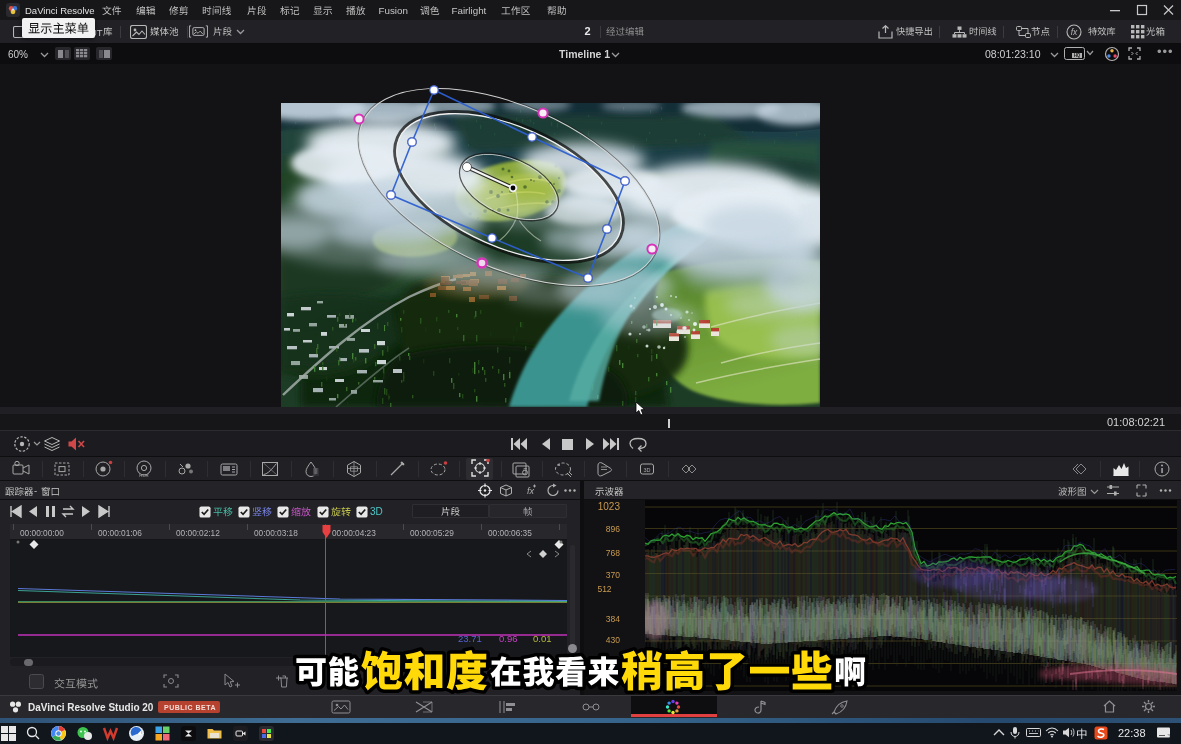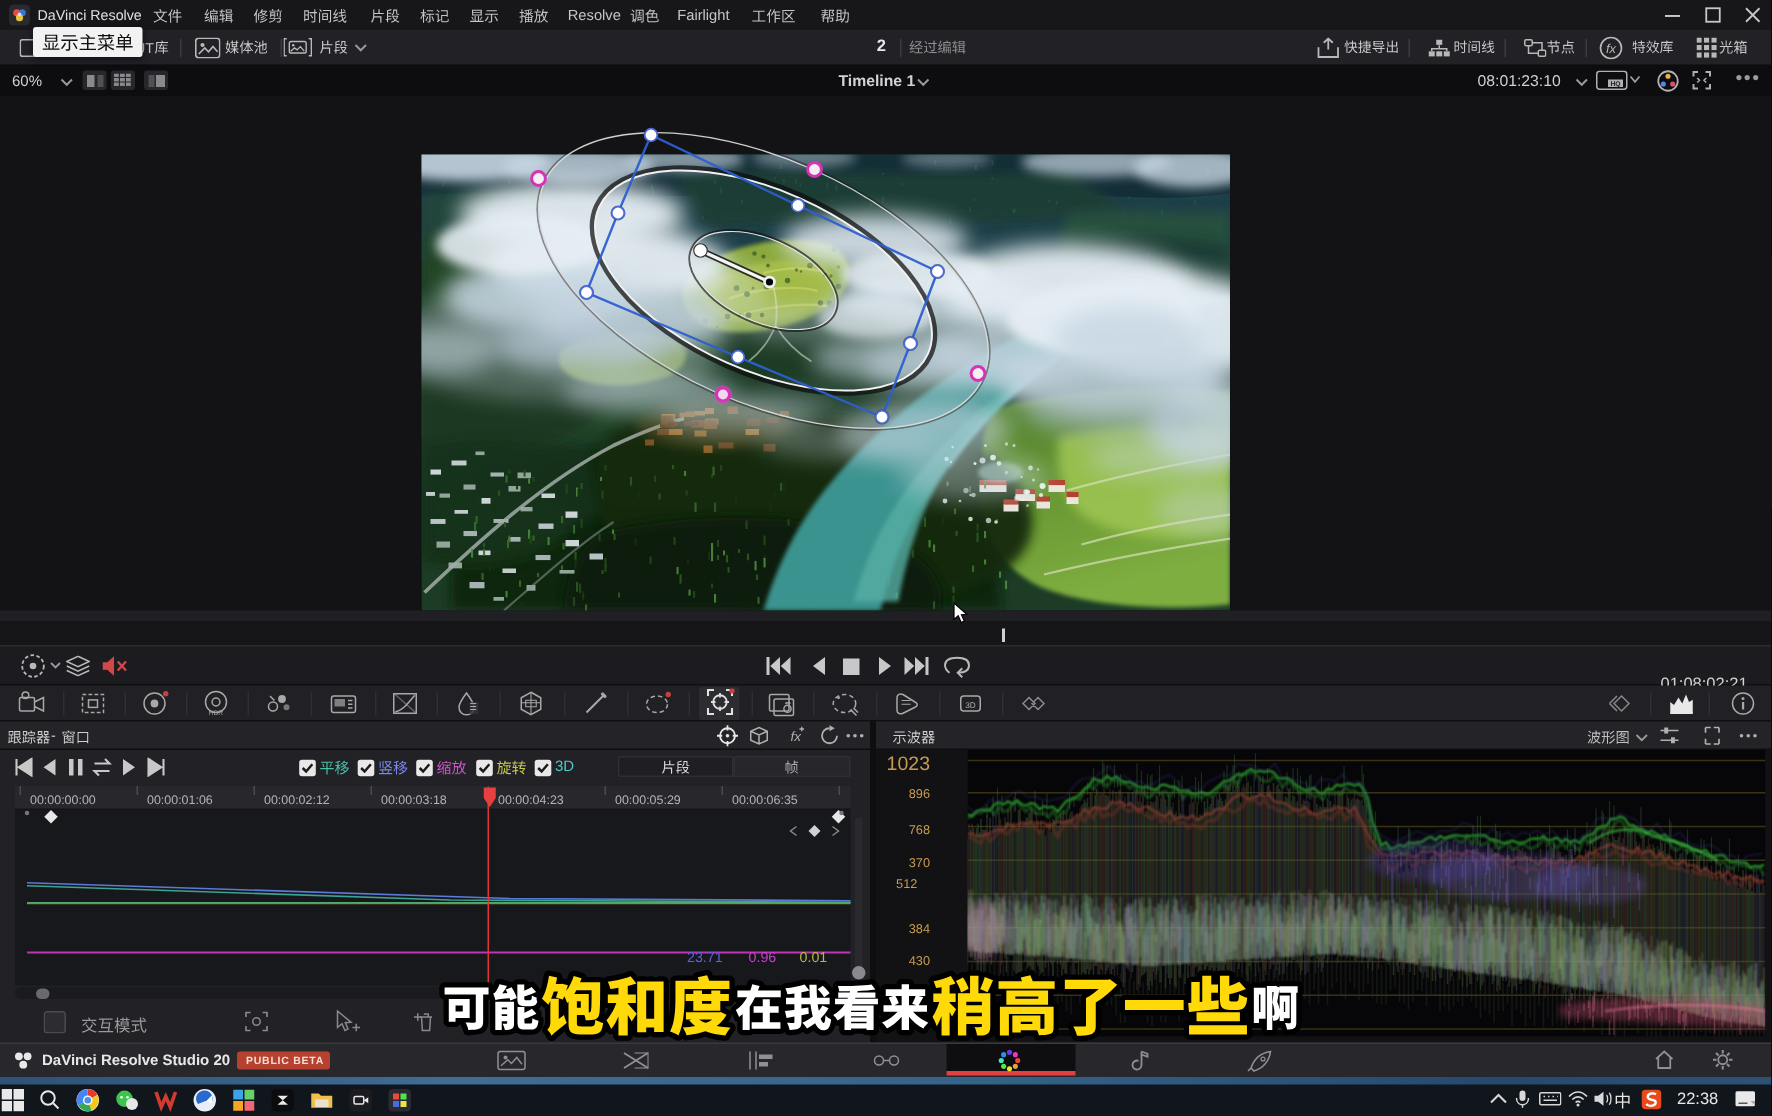--- a/index.html
+++ b/index.html
@@ -42,21 +42,21 @@
     </svg>
     <svg style="position:absolute;left:420px;top:3.7px;overflow:visible" width="20" height="13" viewBox="0 -10.3 20 13">
       <path d="M1 -7.6C1.6 -7.1 2.2 -6.5 2.5 -6L3 -6.5C2.7 -7 2 -7.6 1.5 -8ZM0.4 -5.2V-4.4H1.8V-1C1.8 -0.5 1.5 -0.1 1.3 0C1.4 0.1 1.6 0.4 1.7 0.5C1.8 0.3 2.1 0.1 3.4 -0.9C3.2 -0.4 3 0 2.8 0.4C2.9 0.5 3.2 0.7 3.3 0.8C4.3 -0.6 4.4 -2.6 4.4 -4.1V-7.1H8.4V-0.1C8.4 0 8.3 0.1 8.2 0.1C8.1 0.1 7.6 0.1 7.1 0.1C7.2 0.3 7.3 0.6 7.3 0.8C8 0.8 8.4 0.7 8.7 0.6C9 0.5 9.1 0.3 9.1 -0.1V-7.8H3.8V-4.1C3.8 -3.2 3.7 -2.1 3.4 -1.1C3.4 -1.3 3.3 -1.5 3.2 -1.6L2.5 -1.1V-5.2ZM6.1 -6.8V-6H5V-5.4H6.1V-4.4H4.8V-3.9H8V-4.4H6.7V-5.4H7.8V-6H6.7V-6.8ZM5 -3.1V-0.3H5.6V-0.8H7.7V-3.1ZM5.6 -2.5H7.1V-1.4H5.6Z M14.4 -4.8V-3.1H12.2V-4.8ZM15.2 -4.8H17.5V-3.1H15.2ZM15.7 -6.7C15.4 -6.3 15 -5.9 14.6 -5.5H12C12.4 -5.9 12.8 -6.3 13.1 -6.7ZM13.3 -8.3C12.6 -6.9 11.4 -5.8 10.2 -5C10.3 -4.9 10.5 -4.5 10.6 -4.3C10.9 -4.5 11.2 -4.7 11.5 -5V-0.8C11.5 0.4 11.9 0.6 13.5 0.6C13.9 0.6 16.9 0.6 17.3 0.6C18.8 0.6 19.1 0.2 19.2 -1.4C19 -1.4 18.7 -1.5 18.5 -1.6C18.4 -0.3 18.3 -0.1 17.3 -0.1C16.6 -0.1 14 -0.1 13.5 -0.1C12.4 -0.1 12.2 -0.2 12.2 -0.8V-2.4H17.5V-2H18.2V-5.5H15.5C16 -6 16.4 -6.6 16.8 -7.1L16.3 -7.4L16.2 -7.4H13.6C13.7 -7.6 13.8 -7.8 13.9 -8Z" fill="#c6c6c6"></path>
     </svg>
     <svg style="position:absolute;left:501px;top:3.7px;overflow:visible" width="29" height="13" viewBox="0 -10.3 29 13">
       <path d="M0.5 -0.7V0H9.3V-0.7H5.3V-6.4H8.8V-7.1H1V-6.4H4.5V-0.7Z M15 -8.1C14.5 -6.7 13.7 -5.3 12.8 -4.3C13 -4.2 13.2 -4 13.4 -3.8C13.9 -4.4 14.3 -5.1 14.8 -5.9H15.4V0.8H16.2V-1.6H19.1V-2.3H16.2V-3.8H19V-4.5H16.2V-5.9H19.2V-6.6H15.1C15.3 -7 15.5 -7.5 15.7 -7.9ZM12.6 -8.2C12 -6.7 11.1 -5.2 10.2 -4.3C10.3 -4.1 10.5 -3.7 10.6 -3.5C10.9 -3.9 11.2 -4.3 11.6 -4.7V0.8H12.3V-5.9C12.7 -6.5 13 -7.3 13.3 -8Z M28.7 -7.7H20.6V0.5H28.9V-0.2H21.3V-7H28.7ZM22.1 -5.7C22.9 -5.1 23.8 -4.4 24.5 -3.6C23.7 -2.8 22.8 -2 21.8 -1.5C22 -1.3 22.3 -1 22.4 -0.9C23.3 -1.5 24.2 -2.3 25.1 -3.1C25.9 -2.3 26.7 -1.5 27.2 -0.9L27.8 -1.4C27.2 -2.1 26.4 -2.9 25.6 -3.7C26.3 -4.5 26.9 -5.3 27.5 -6.2L26.8 -6.5C26.3 -5.7 25.7 -4.9 25 -4.1C24.2 -4.9 23.4 -5.6 22.7 -6.2Z" fill="#c6c6c6"></path>
     </svg>
     <svg style="position:absolute;left:547px;top:3.7px;overflow:visible" width="20" height="13" viewBox="0 -10.3 20 13">
       <path d="M2.7 -8.2V-7.5H0.6V-6.9H2.7V-6.1H0.9V-5.6H2.7V-5.3C2.7 -5.2 2.7 -5 2.6 -4.8H0.5V-4.2H2.3C2 -3.8 1.5 -3.3 0.7 -3C0.8 -2.9 1.1 -2.7 1.2 -2.5C2.3 -2.9 2.9 -3.6 3.2 -4.2H5.3V-4.8H3.4C3.4 -5 3.4 -5.2 3.4 -5.3V-5.6H5V-6.1H3.4V-6.9H5.2V-7.5H3.4V-8.2ZM5.7 -7.8V-3H6.4V-7.2H8.1C7.8 -6.8 7.5 -6.3 7.2 -5.8C8.1 -5.4 8.4 -4.9 8.4 -4.6C8.4 -4.4 8.3 -4.2 8.1 -4.1C8 -4.1 7.9 -4.1 7.7 -4.1C7.4 -4 7.1 -4.1 6.7 -4.1C6.8 -3.9 6.9 -3.7 6.9 -3.5C7.3 -3.4 7.7 -3.4 8 -3.5C8.2 -3.5 8.5 -3.6 8.6 -3.6C8.9 -3.8 9.1 -4.1 9.1 -4.5C9.1 -5 8.8 -5.4 8 -5.9C8.4 -6.4 8.8 -7 9.2 -7.5L8.7 -7.8L8.6 -7.8ZM1.5 -2.6V0.3H2.2V-1.9H4.5V0.8H5.3V-1.9H7.7V-0.6C7.7 -0.4 7.7 -0.4 7.5 -0.4C7.4 -0.4 6.8 -0.4 6.2 -0.4C6.3 -0.2 6.4 0 6.4 0.2C7.2 0.2 7.8 0.2 8.1 0.1C8.4 0 8.5 -0.2 8.5 -0.5V-2.6H5.3V-3.3H4.5V-2.6Z M16 -8.2C16 -7.5 16 -6.7 16 -6H14.4V-5.3H16C15.8 -2.9 15.3 -0.9 13.4 0.3C13.6 0.4 13.9 0.6 14 0.8C16 -0.5 16.5 -2.7 16.7 -5.3H18.2C18.1 -1.7 18 -0.4 17.7 -0.1C17.7 0 17.6 0 17.4 0C17.2 0 16.7 0 16.1 -0C16.2 0.2 16.3 0.5 16.3 0.7C16.8 0.7 17.4 0.7 17.7 0.7C18 0.7 18.2 0.6 18.4 0.3C18.7 -0.1 18.8 -1.5 18.9 -5.6C18.9 -5.7 18.9 -6 18.9 -6H16.7C16.7 -6.7 16.7 -7.5 16.7 -8.2ZM10.1 -0.9 10.3 -0.2C11.4 -0.5 13.1 -0.8 14.6 -1.2L14.6 -1.9L14 -1.7V-7.8H10.8V-1.1ZM11.5 -1.2V-2.9H13.3V-1.6ZM11.5 -5H13.3V-3.5H11.5ZM11.5 -5.6V-7.1H13.3V-5.6Z" fill="#c6c6c6"></path>
     </svg>
-    <div class="lat" style="left:378.5px;top:4.5px;font-size:9.8px;color:#c6c6c6">Resolve</div>
+    <div class="lat" style="left:378.5px;top:4.5px;font-size:9.8px;color:#c6c6c6">Fusion</div>
     <div class="lat" style="left:451.5px;top:4.5px;font-size:9.8px;color:#c6c6c6">Fairlight</div>
     <svg class="abs" style="left:1105px;top:2px" width="76" height="16" viewBox="0 0 76 16">
 <rect x="5" y="8" width="10" height="1.3" fill="#c8c8c8"></rect>
 <rect x="32.5" y="3.5" width="9" height="9" fill="none" stroke="#c8c8c8" stroke-width="1.2"></rect>
 <path d="M59 3.5 L68 12.5 M68 3.5 L59 12.5" stroke="#c8c8c8" stroke-width="1.2"></path>
 </svg>
     <div class="abs" style="left:0;top:20px;width:1181px;height:24px;background:#212126;border-bottom:1px solid #0c0c0e"></div>
     <svg class="abs" style="left:13px;top:25px" width="16" height="14" viewBox="0 0 16 14">
 <rect x="0.5" y="1.5" width="15" height="11" rx="1.5" fill="none" stroke="#b8b8b8" stroke-width="1.1"></rect>
     </svg>
@@ -730,21 +730,21 @@
     </svg>
     <svg class="abs" style="left:602px;top:437px" width="18" height="14" viewBox="0 0 18 14">
       <path d="M1 1 L7.5 7 L1 13 Z" fill="#c8c8c8"></path>
       <path d="M8 1 L14.5 7 L8 13 Z" fill="#c8c8c8"></path>
       <rect x="15" y="1" width="2" height="12" fill="#c8c8c8"></rect>
     </svg>
     <svg class="abs" style="left:629px;top:436px" width="18" height="16" viewBox="0 0 18 16">
 <path d="M4 12.5 C2 11 1 9 1 7.5 C1 4 4 2.5 9 2.5 C14 2.5 17 4 17 7.5 C17 10.5 14.5 12.5 9.5 12.5" fill="none" stroke="#b8b8b8" stroke-width="1.3"></path>
 <path d="M12.5 9.5 L9.5 12.5 L12.5 15.5" fill="none" stroke="#b8b8b8" stroke-width="1.3"></path>
     </svg>
-    <div class="lat" style="left:1107px;top:450px;font-size:11px;color:#d2d2d2">01:08:02:21</div>
+    <div class="lat" style="left:1107px;top:416px;font-size:11px;color:#d2d2d2">01:08:02:21</div>
     <div class="abs" style="left:0;top:457px;width:1181px;height:24px;background:#212125;border-bottom:1px solid #0e0e10"></div>
     <div class="abs" style="left:41.5px;top:461px;width:1px;height:16px;background:#2e2e33"></div>
     <div class="abs" style="left:82.5px;top:461px;width:1px;height:16px;background:#2e2e33"></div>
     <div class="abs" style="left:123.5px;top:461px;width:1px;height:16px;background:#2e2e33"></div>
     <div class="abs" style="left:164.5px;top:461px;width:1px;height:16px;background:#2e2e33"></div>
     <div class="abs" style="left:207px;top:461px;width:1px;height:16px;background:#2e2e33"></div>
     <div class="abs" style="left:249.5px;top:461px;width:1px;height:16px;background:#2e2e33"></div>
     <div class="abs" style="left:290.5px;top:461px;width:1px;height:16px;background:#2e2e33"></div>
     <div class="abs" style="left:332.5px;top:461px;width:1px;height:16px;background:#2e2e33"></div>
     <div class="abs" style="left:375.5px;top:461px;width:1px;height:16px;background:#2e2e33"></div>
@@ -1101,21 +1101,21 @@
       <path d="M421 150 h35" stroke="#a068b0" stroke-width="1" opacity="0.22" filter="url(#sb)"></path>
       <path d="M307 116 h13" stroke="#a068b0" stroke-width="1" opacity="0.26" filter="url(#sb)"></path>
       <path d="M294 156 h49" stroke="#68b068" stroke-width="1" opacity="0.36" filter="url(#sb)"></path>
       <path d="M358 133 h13" stroke="#68b068" stroke-width="1" opacity="0.22" filter="url(#sb)"></path>
       <path d="M362 120 h48" stroke="#b06868" stroke-width="1" opacity="0.32" filter="url(#sb)"></path>
       <path d="M290 112 h31" stroke="#68b068" stroke-width="1" opacity="0.34" filter="url(#sb)"></path>
       <path d="M416 141 h20" stroke="#a068b0" stroke-width="1" opacity="0.38" filter="url(#sb)"></path>
       <path d="M480 126 h41" stroke="#68b068" stroke-width="1" opacity="0.33" filter="url(#sb)"></path>
       <path d="M418 135 h47" stroke="#b06868" stroke-width="1" opacity="0.27" filter="url(#sb)"></path>
     </svg>
-    <div class="lat" style="left:589px;top:500.5px;width:31px;text-align:right;font-size:13px;color:#c89a50">1023</div>
+    <div class="lat" style="left:589px;top:500.5px;width:31px;text-align:right;font-size:10px;color:#c89a50">1023</div>
     <div class="lat" style="left:589px;top:524px;width:31px;text-align:right;font-size:8.5px;color:#c89a50">896</div>
     <div class="lat" style="left:589px;top:547.5px;width:31px;text-align:right;font-size:8.5px;color:#c89a50">768</div>
     <div class="lat" style="left:589px;top:569.5px;width:31px;text-align:right;font-size:8.5px;color:#c89a50">370</div>
     <div class="lat" style="left:589px;top:584px;width:31px;text-align:center;font-size:8.5px;color:#c89a50">512</div>
     <div class="lat" style="left:589px;top:613.5px;width:31px;text-align:right;font-size:8.5px;color:#c89a50">384</div>
     <div class="lat" style="left:589px;top:635px;width:31px;text-align:right;font-size:8.5px;color:#c89a50">430</div>
     <div class="abs" style="left:0;top:695px;width:1181px;height:23px;background:#28282c;border-top:1px solid #3a3a3e"></div>
     <svg class="abs" style="left:8px;top:700px" width="15" height="14" viewBox="0 0 15 14">
 <circle cx="4.6" cy="4.2" r="2.6" fill="#e8e8e8"></circle>
       <circle cx="10.4" cy="4.2" r="2.6" fill="#e8e8e8"></circle>

